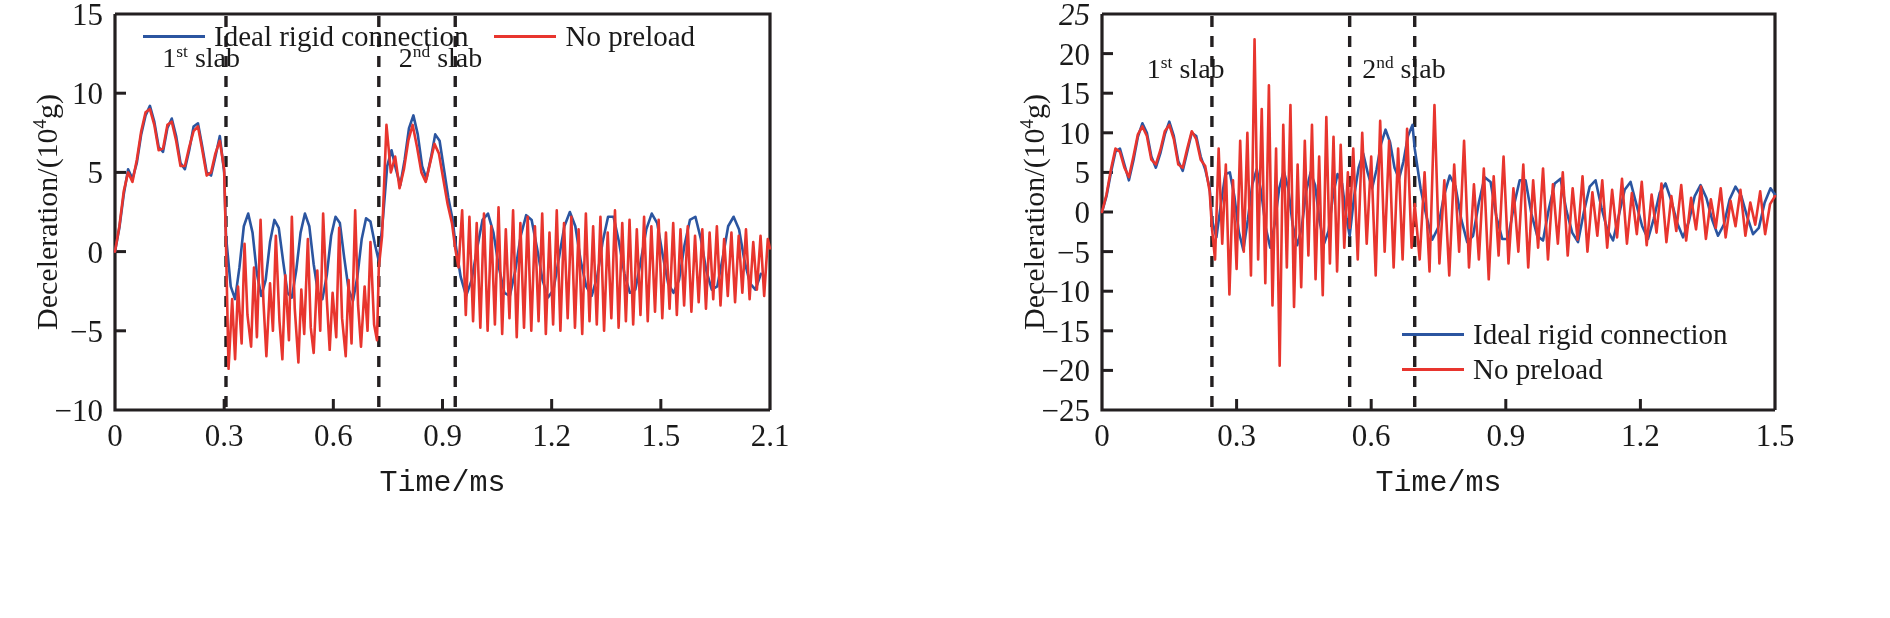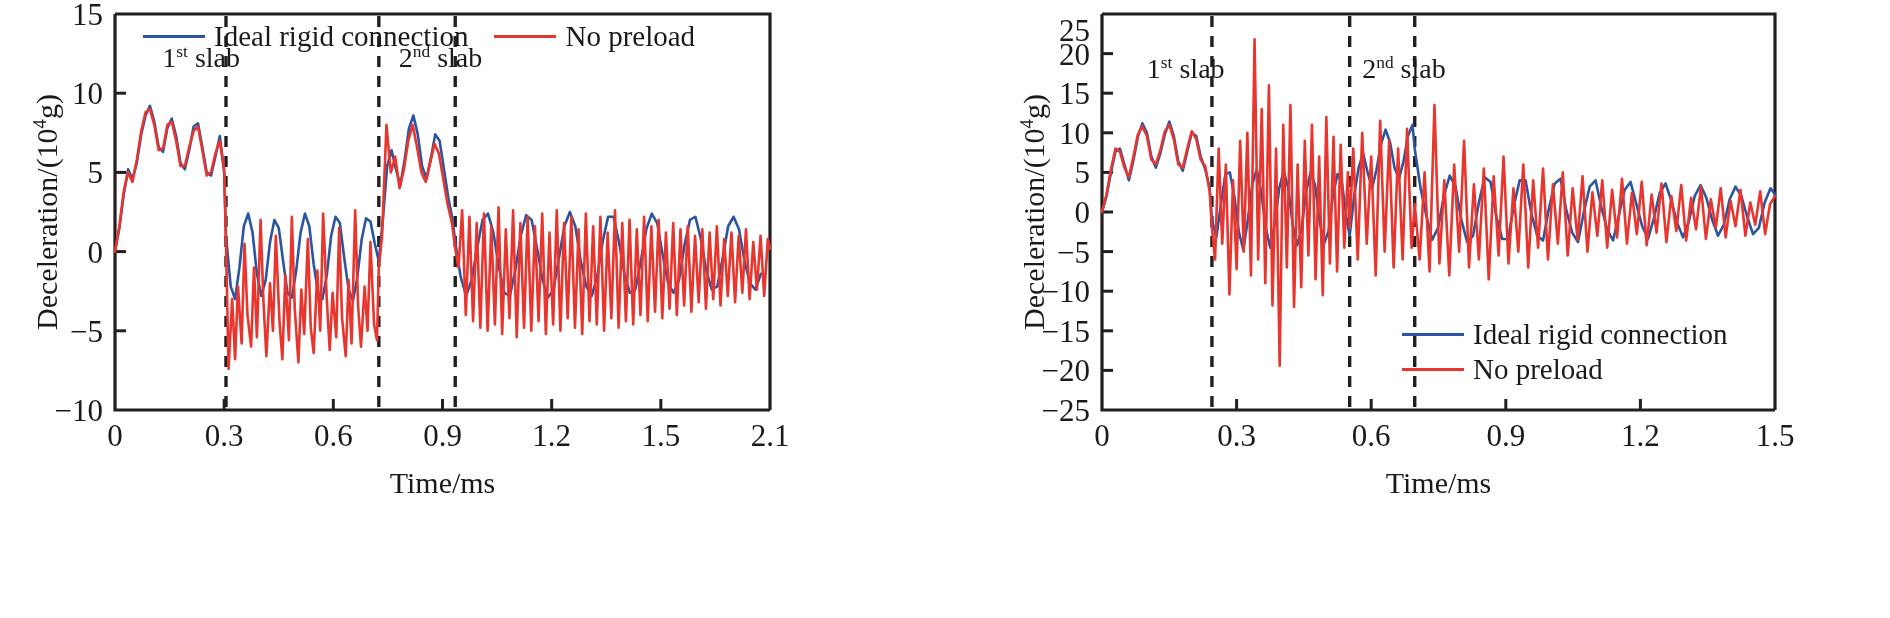--- a/index.html
+++ b/index.html
@@ -12,20 +12,21 @@
     transform:rotate(-90deg);
     white-space:nowrap;
     font-size:30px;
     letter-spacing:0px;
   }
   .axis-title-x{
     position:absolute;
     text-align:center;
     font-size:30px;
     white-space:nowrap;
+    font-family:Liberation Mono, monospace;
   }
   .subcaption{
     position:absolute;
     text-align:center;
     font-size:30px;
     white-space:nowrap;
   }
   .ytick-label{
     position:absolute;
     right:0;
@@ -148,21 +149,21 @@
         <div class="ytick-label" style="top: 410px; left: 0px; width: 145px; text-align: right;">−25</div>
         <div class="ytick-label" style="top: 370.4px; left: 0px; width: 145px;">−20</div>
         <div class="ytick-label" style="top: 330.8px; left: 0px; width: 145px;">−15</div>
         <div class="ytick-label" style="top: 291.2px; left: 0px; width: 145px;">−10</div>
         <div class="ytick-label" style="top: 251.6px; left: 0px; width: 145px;">−5</div>
         <div class="ytick-label" style="top: 212px; left: 0px; width: 145px;">0</div>
         <div class="ytick-label" style="top: 172.4px; left: 0px; width: 145px;">5</div>
         <div class="ytick-label" style="top: 132.8px; left: 0px; width: 145px;">10</div>
         <div class="ytick-label" style="top: 93.2px; left: 0px; width: 145px;">15</div>
         <div class="ytick-label" style="top: 53.6px; left: 0px; width: 145px;">20</div>
-        <div class="ytick-label" style="top: 30px; left: 0px; width: 145px;">25</div>
+        <div class="ytick-label" style="top: 14px; left: 0px; width: 145px; font-style: italic;">25</div>
       </div>
     <div id="xticks-b">
         <div class="xtick-label" style="left: 157px; top: 420px;">0</div>
         <div class="xtick-label" style="left: 291.6px; top: 420px;">0.3</div>
         <div class="xtick-label" style="left: 426.2px; top: 420px;">0.6</div>
         <div class="xtick-label" style="left: 560.8px; top: 420px;">0.9</div>
         <div class="xtick-label" style="left: 695.4px; top: 420px;">1.2</div>
         <div class="xtick-label" style="left: 830px; top: 420px;">1.5</div>
       </div>
 

